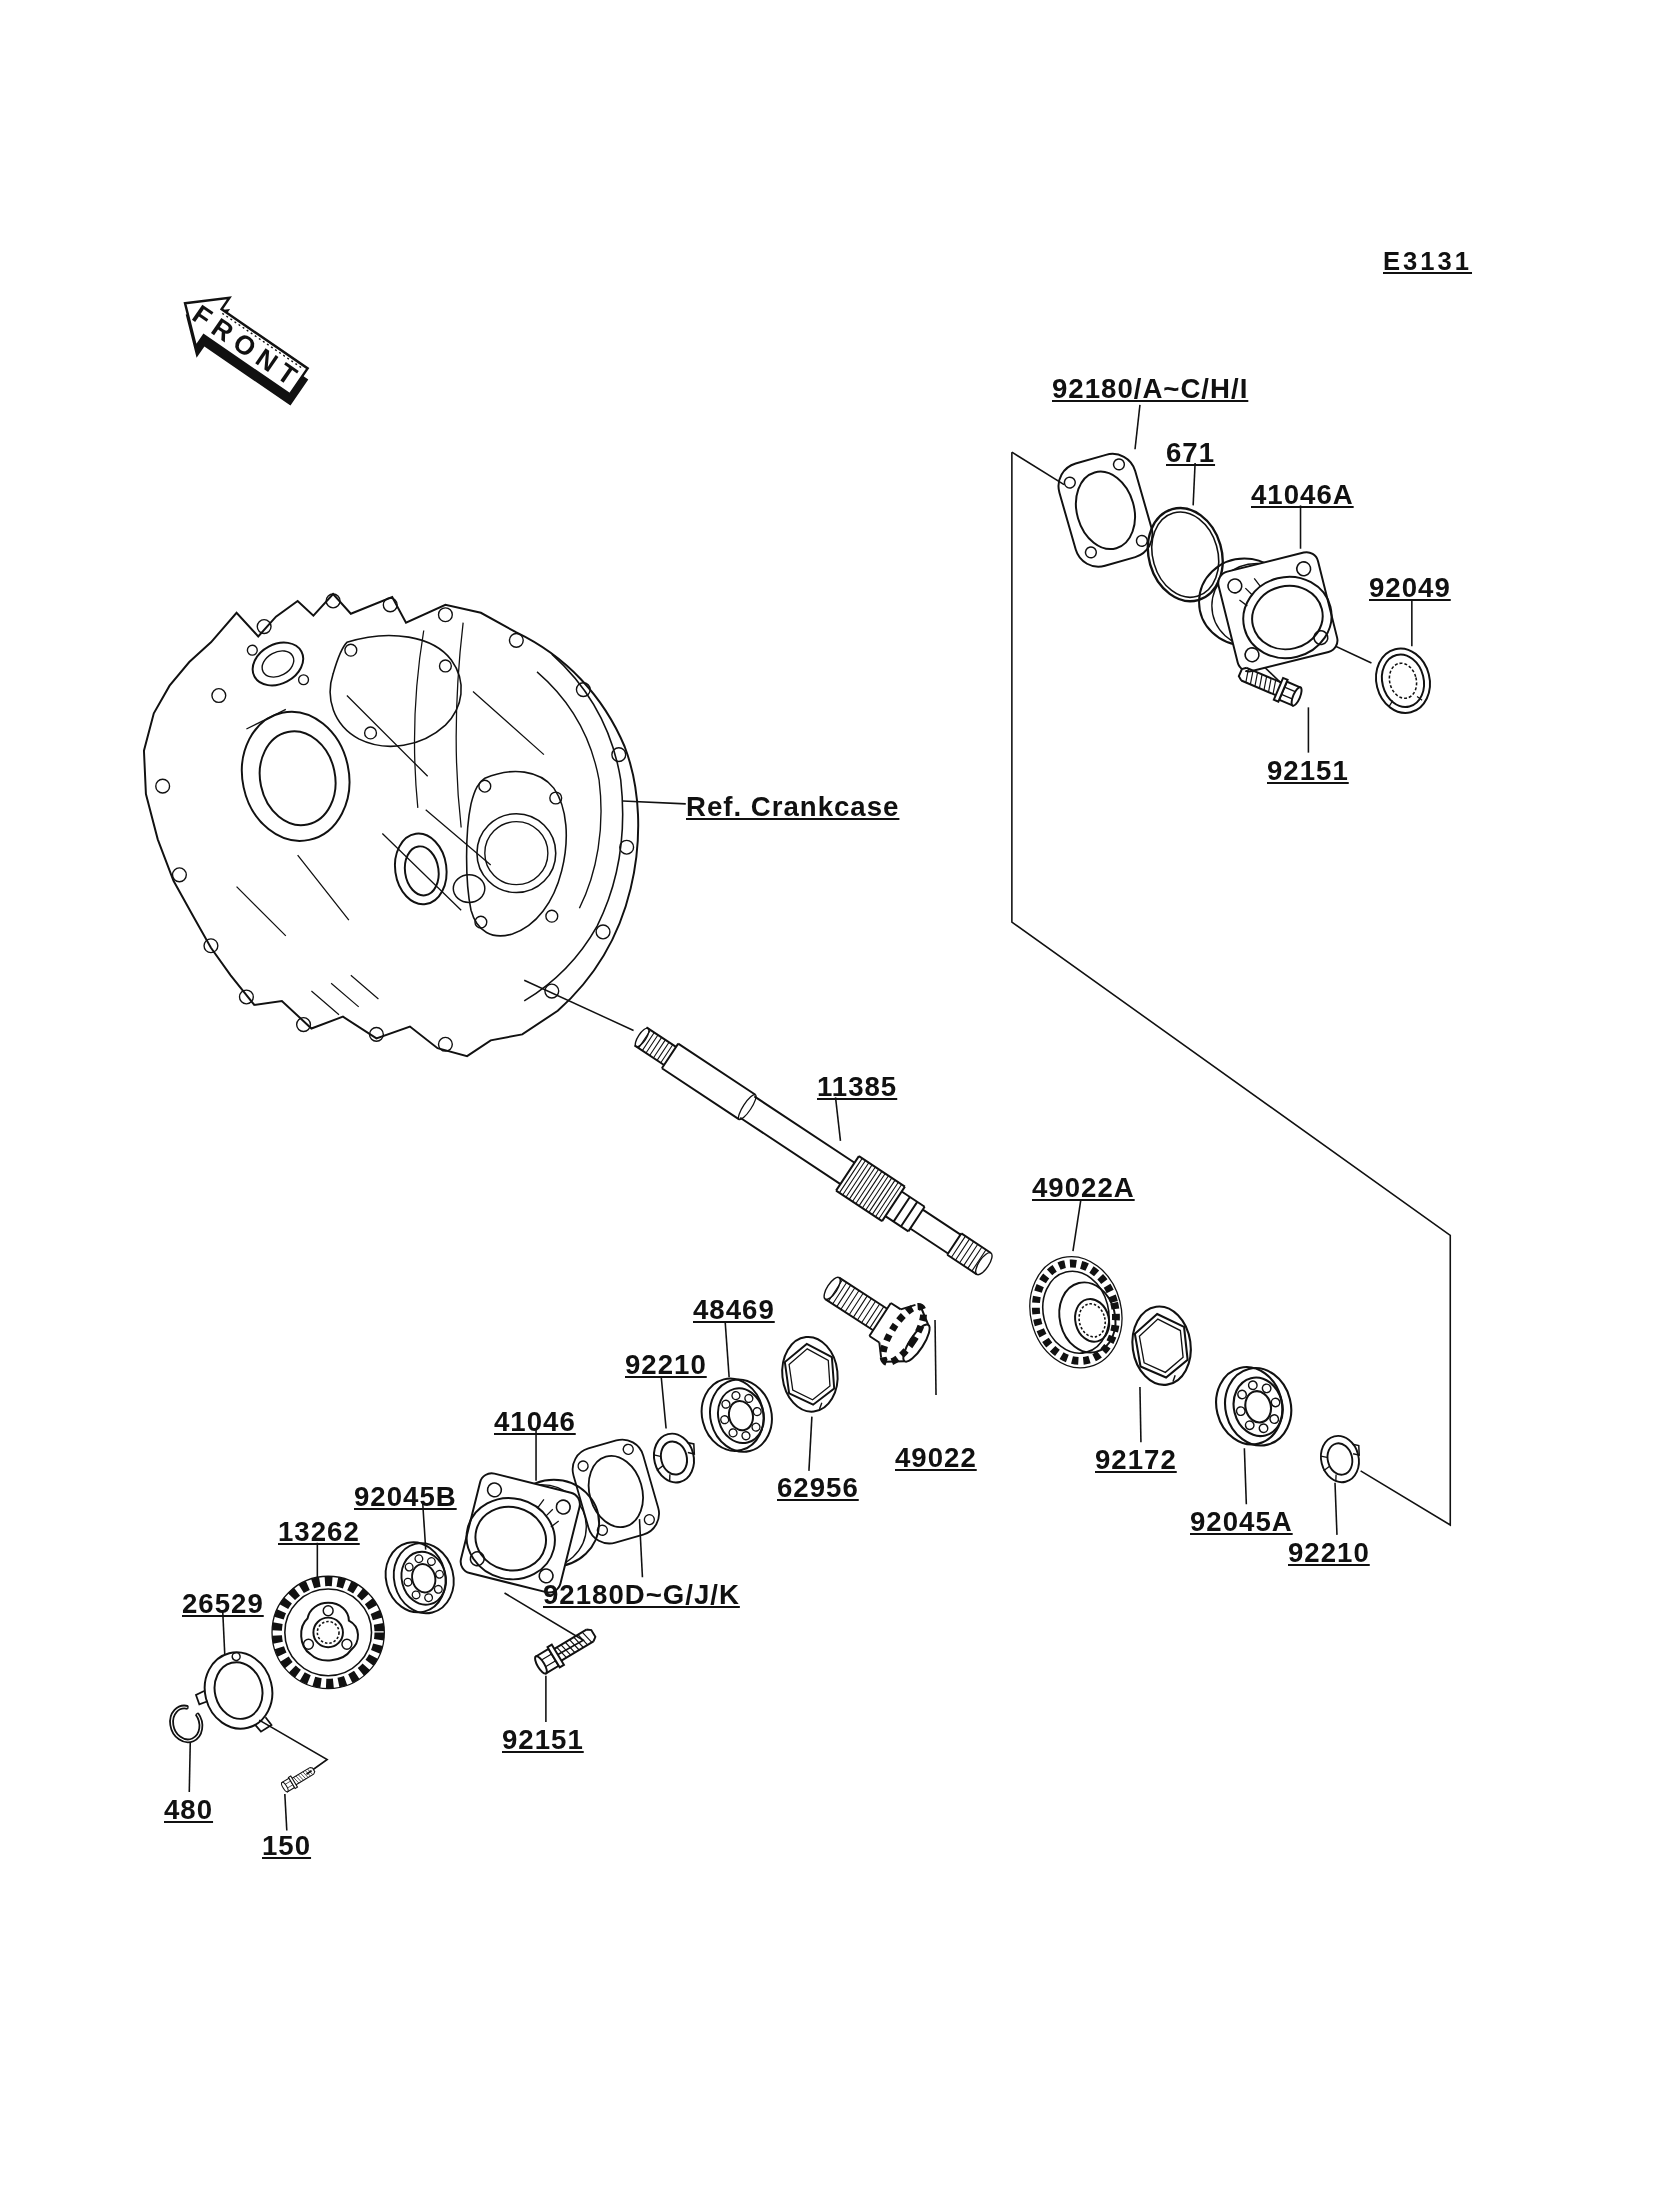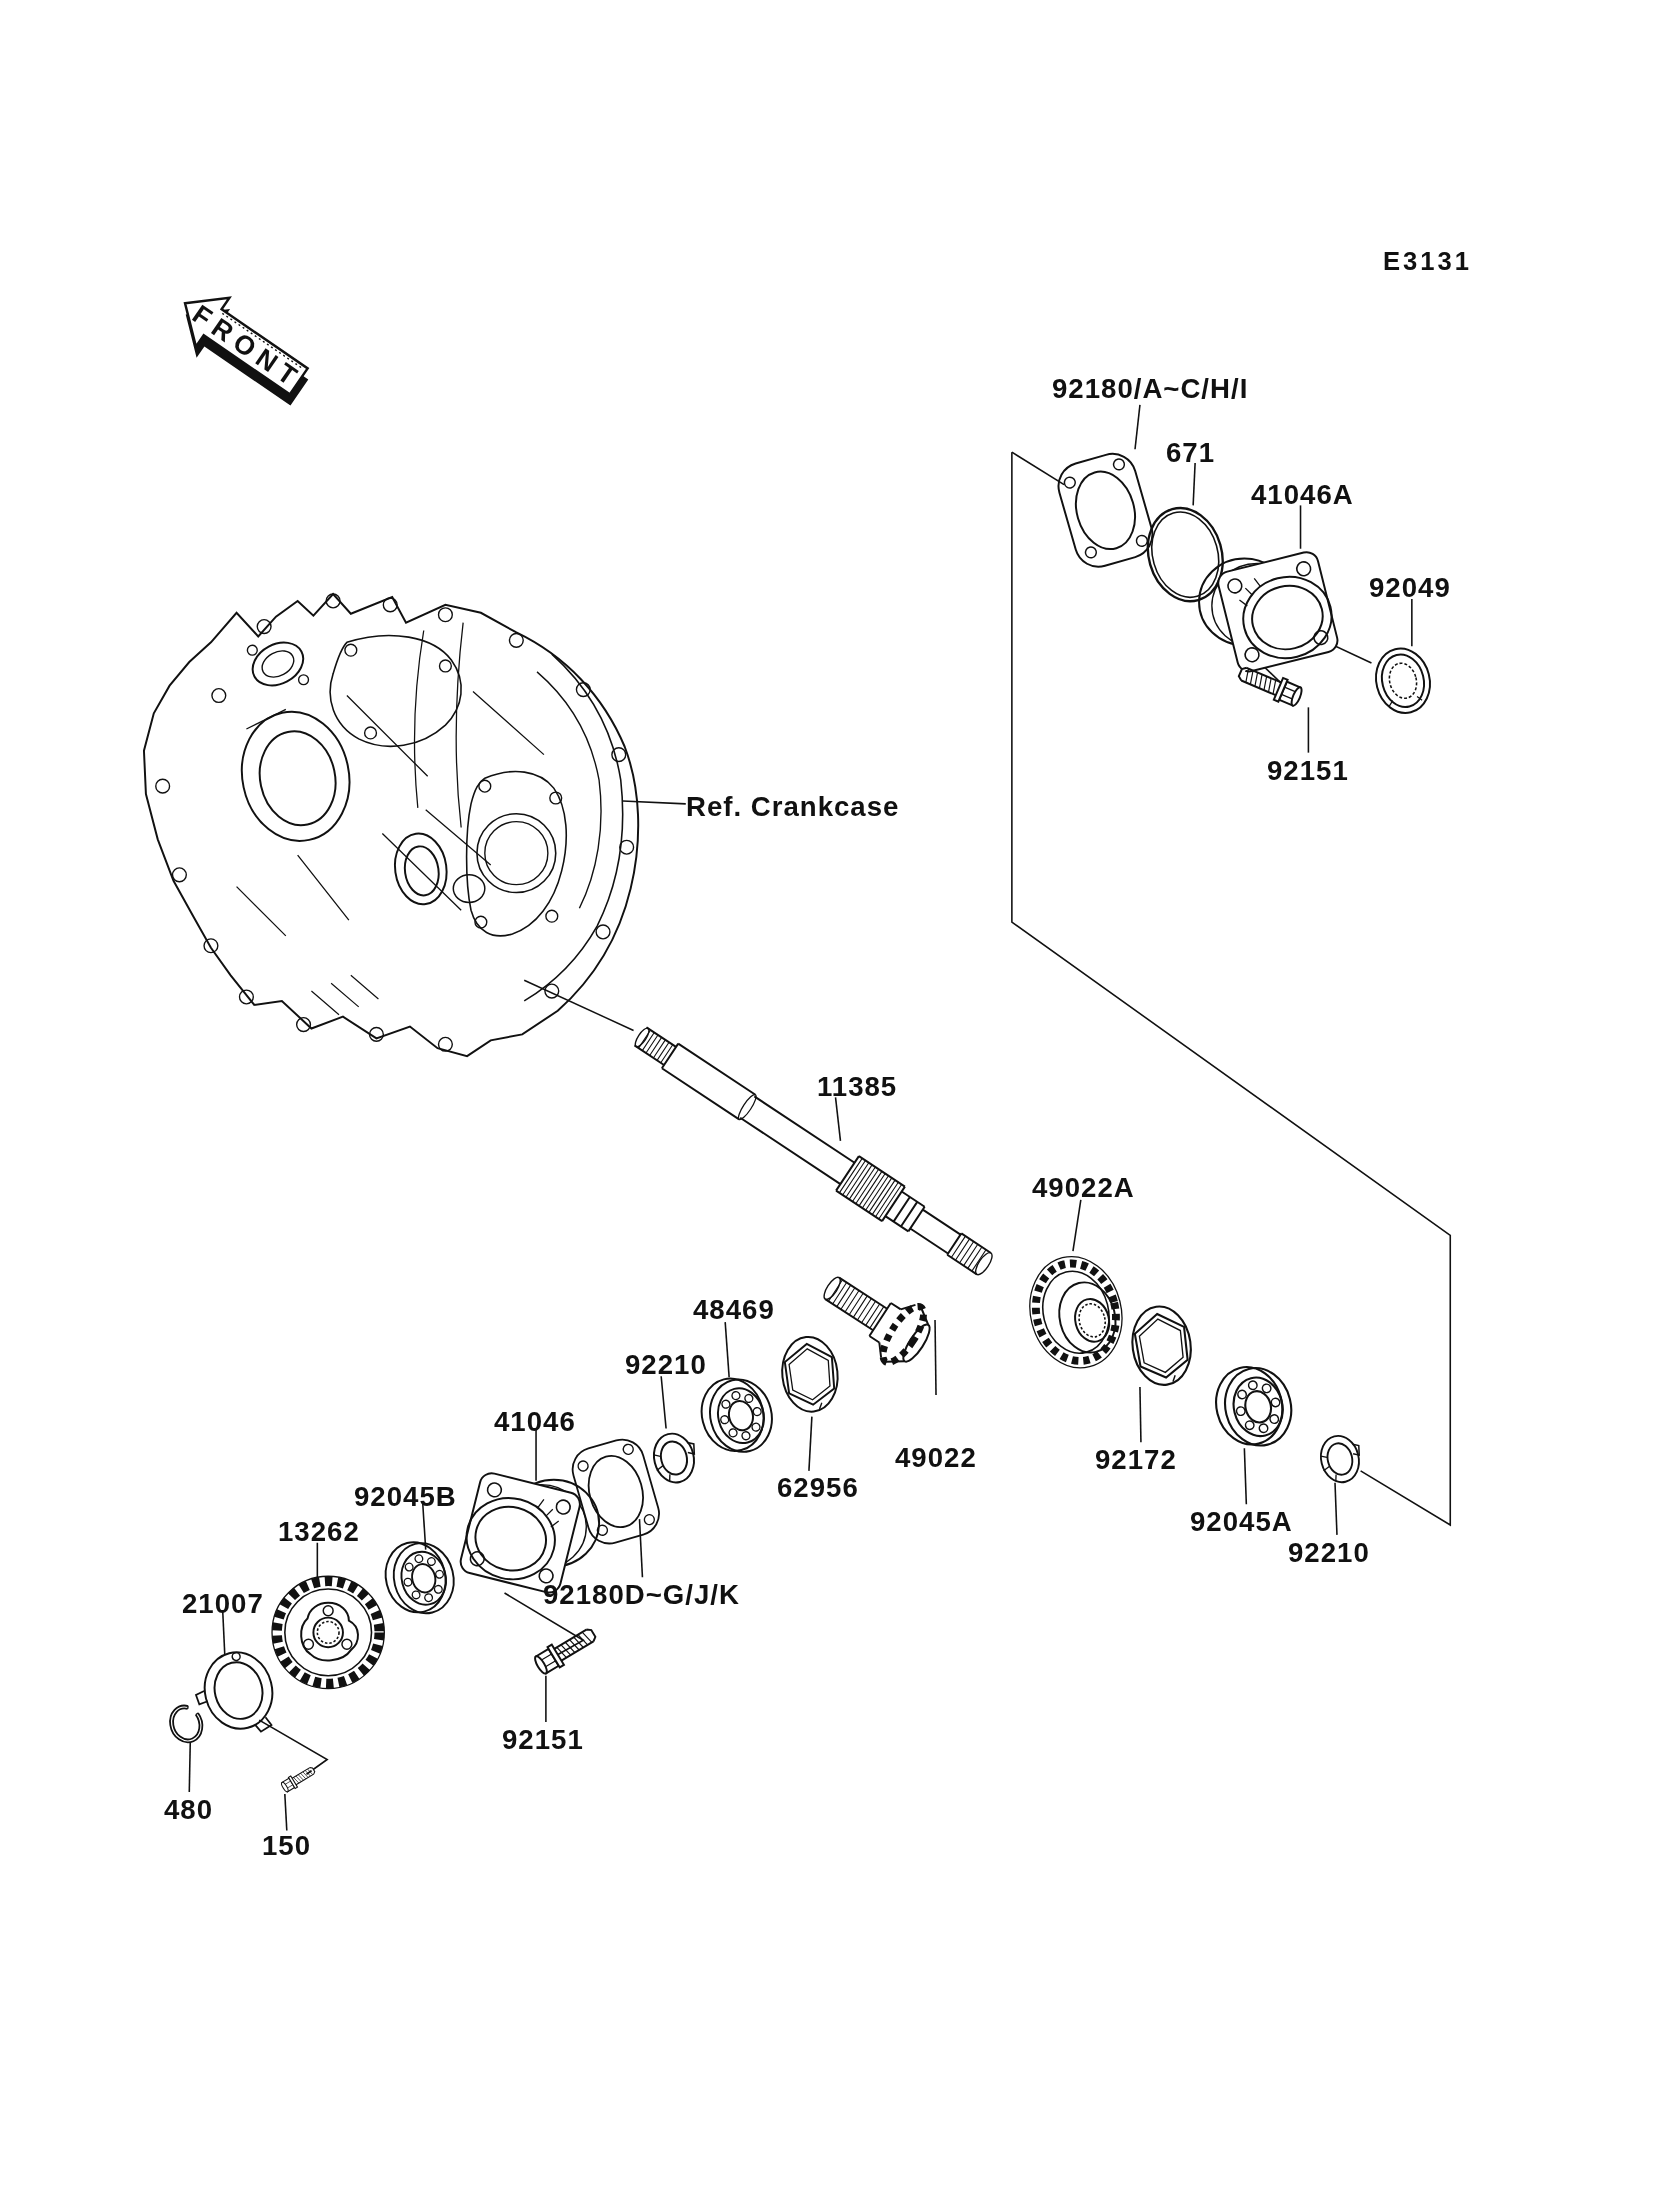--- a/index.html
+++ b/index.html
@@ -1,20 +1,20 @@
 <!DOCTYPE html>
 <html><head>
 <meta charset="utf-8">
 <style>
   html,body{margin:0;padding:0;background:#fff;}
   #page{position:relative;width:1675px;height:2190px;background:#ffffff;overflow:hidden;
         font-family:"Liberation Sans",sans-serif;}
   svg{position:absolute;left:0;top:0;}
   .plabel{position:absolute;font-weight:bold;font-size:27.6px;letter-spacing:1px;color:#111;
-          white-space:nowrap;font-family:"Liberation Sans",sans-serif;}
+          white-space:nowrap;font-family:"Liberation Sans",sans-serif;text-decoration:underline;}
   .code{font-size:25.6px;letter-spacing:3px;}
   .frontlabel{position:absolute;left:204px;top:299px;font-weight:bold;font-size:26.6px;
           letter-spacing:6.9px;color:#111;transform:rotate(34.5deg);transform-origin:0 0;
           white-space:nowrap;font-family:"Liberation Sans",sans-serif;}
 </style>
 </head>
 <body>
 
 <div id="page">
 
@@ -269,19 +269,19 @@
   <div class="plabel" style="left:693px;top:1294px">48469</div>
   <div class="plabel" style="left:625px;top:1349px">92210</div>
   <div class="plabel" style="left:777px;top:1472px">62956</div>
   <div class="plabel" style="left:895px;top:1442px">49022</div>
   <div class="plabel" style="left:1095px;top:1444px">92172</div>
   <div class="plabel" style="left:1190px;top:1506px">92045A</div>
   <div class="plabel" style="left:1288px;top:1537px">92210</div>
   <div class="plabel" style="left:494px;top:1406px">41046</div>
   <div class="plabel" style="left:354px;top:1481px">92045B</div>
   <div class="plabel" style="left:278px;top:1516px">13262</div>
-  <div class="plabel" style="left:182px;top:1588px">21007</div>
+  <div class="plabel" style="left:182px;top:1588px">26529</div>
   <div class="plabel" style="left:543px;top:1579px">92180D~G/J/K</div>
   <div class="plabel" style="left:502px;top:1724px">92151</div>
   <div class="plabel" style="left:164px;top:1794px">480</div>
   <div class="plabel" style="left:262px;top:1830px">150</div>
 </div>
 
 
 </body></html>

